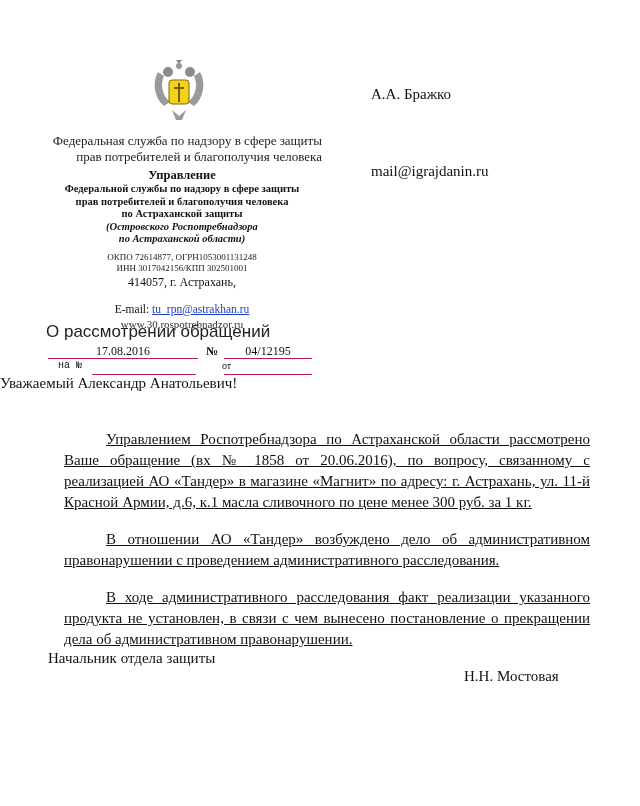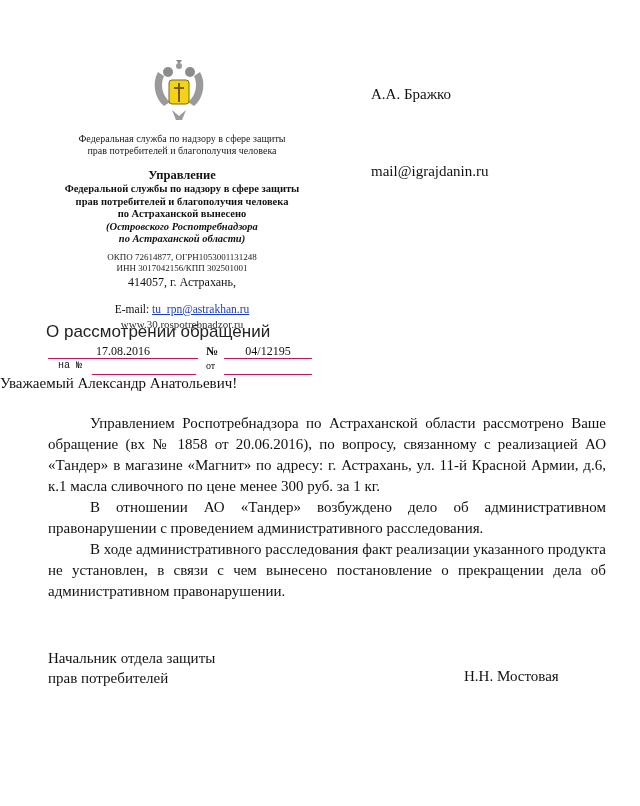--- a/index.html
+++ b/index.html
@@ -2,35 +2,35 @@
 <html><head>
 <meta charset="utf-8">
 <style>
   html, body { margin: 0; padding: 0; background: #ffffff; }
   body { width: 640px; height: 806px; position: relative; overflow: hidden;
          font-family: "Liberation Serif", "DejaVu Serif", serif; color: #111; }
   .abs { position: absolute; }
   .emblem { left: 150px; top: 58px; width: 58px; height: 66px; }
   .hdr { left: 42px; width: 280px; text-align: center; line-height: 1.2; }
   .ital { font-style: italic; }
-  .hdr-agency { top: 133px; font-size: 10px; color: #222; }
+  .hdr-agency { top: 133px; font-size: 13px; color: #222; text-align: right; }
   .hdr-title { top: 168px; font-size: 12.5px; font-weight: bold; }
   .hdr-full { top: 183px; font-size: 10.5px; font-weight: bold; }
   .hdr-codes { top: 252px; font-size: 9px; color: #222; }
   .hdr-addr { top: 275px; font-size: 12px; }
   .hdr-email { top: 303px; font-size: 11.5px; }
   .hdr-email a { color: #1a3dbf; text-decoration: underline; }
   .hdr-web { top: 318px; font-size: 11px; color: #333; }
   .subject { left: 46px; top: 322px; font-size: 17px; font-family: "Liberation Sans", sans-serif; color: #222; text-align: center; }
   .regline { left: 46px; width: 270px; font-size: 11px; }
   .regline .field { position: absolute; border-bottom: 1px solid #be185d; height: 14px; text-align: center; }
   .recipient { left: 371px; font-size: 15px; }
   .greeting { left: 0; width: 640px; top: 375px; font-size: 15px; }
   .body { left: 48px; width: 558px; top: 413px; font-size: 15px; line-height: 21px; text-align: justify; }
-  .body p { margin: 0; text-indent: 42px; }
+  .body p { margin: 16px; text-indent: 42px; text-decoration: underline; }
   .sign { left: 48px; top: 648px; font-size: 15px; line-height: 20px; }
   .signer { left: 464px; top: 668px; font-size: 15px; }
 </style>
 </head>
 <body>
 
 <div class="abs emblem">
   <svg width="58" height="66" viewBox="0 0 58 66">
     <path d="M29 6 L26 2 L32 2 Z" fill="#888"></path>
     <circle cx="29" cy="8" r="3" fill="#999"></circle>
@@ -45,21 +45,21 @@
 </div>
 
 <div class="abs hdr hdr-agency">
   <div>Федеральная служба по надзору в сфере защиты</div>
   <div>прав потребителей и благополучия человека</div>
 </div>
 <div class="abs hdr hdr-title">Управление</div>
 <div class="abs hdr hdr-full">
   <div>Федеральной службы по надзору в сфере защиты</div>
   <div>прав потребителей и благополучия человека</div>
-  <div>по Астраханской вынесено</div>
+  <div>по Астраханской защиты</div>
   <div class="ital">(Островского Роспотребнадзора</div>
   <div class="ital">по Астраханской области)</div>
 </div>
 <div class="abs hdr hdr-codes">
   <div>ОКПО 72614877, ОГРН1053001131248</div>
   <div>ИНН 3017042156/КПП 302501001</div>
 </div>
 <div class="abs hdr hdr-addr">
   <div>414057, г. Астрахань,</div>
 </div>
@@ -72,32 +72,31 @@
 <div class="abs subject">О рассмотрении обращений</div>
 
 <div class="abs regline" style="top:344px;height:16px;">
   <span class="field" style="left:2px;width:150px;font-size:12px;">17.08.2016</span>
   <span class="abs" style="left:160px;top:0;font-size:12px;font-weight:bold;">№</span>
   <span class="field" style="left:178px;width:88px;font-size:12px;">04/12195</span>
 </div>
 <div class="abs regline" style="top:360px;height:16px;">
   <span class="abs" style="left:12px;top:0;font-size:10px;font-family:Liberation Mono, monospace;">на №</span>
   <span class="field" style="left:46px;width:104px;"></span>
-  <span class="abs" style="left:160px;top:0;font-size:10px;">от</span>
+  <span class="abs" style="left:176px;top:0;font-size:10px;">от</span>
   <span class="field" style="left:178px;width:88px;"></span>
 </div>
 
 <div class="abs recipient" style="top:86px;">А.А. Бражко</div>
 <div class="abs recipient" style="top:163px;">mail@igrajdanin.ru</div>
 
 <div class="abs greeting">Уважаемый Александр Анатольевич!</div>
 
 <div class="abs body">
   <p>Управлением Роспотребнадзора по Астраханской области рассмотрено Ваше обращение (вх № 1858 от 20.06.2016), по вопросу, связанному с реализацией АО «Тандер» в магазине «Магнит» по адресу: г. Астрахань, ул. 11-й Красной Армии, д.6, к.1 масла сливочного по цене менее 300 руб. за 1 кг.</p>
   <p>В отношении АО «Тандер» возбуждено дело об административном правонарушении с проведением административного расследования.</p>
   <p>В ходе административного расследования факт реализации указанного продукта не установлен, в связи с чем вынесено постановление о прекращении дела об административном правонарушении.</p>
 </div>
 
 <div class="abs sign">
   <div>Начальник отдела защиты</div>
-  <div>прав потребителей</div>
 </div>
 <div class="abs signer">Н.Н. Мостовая</div>
 
 </body></html>

